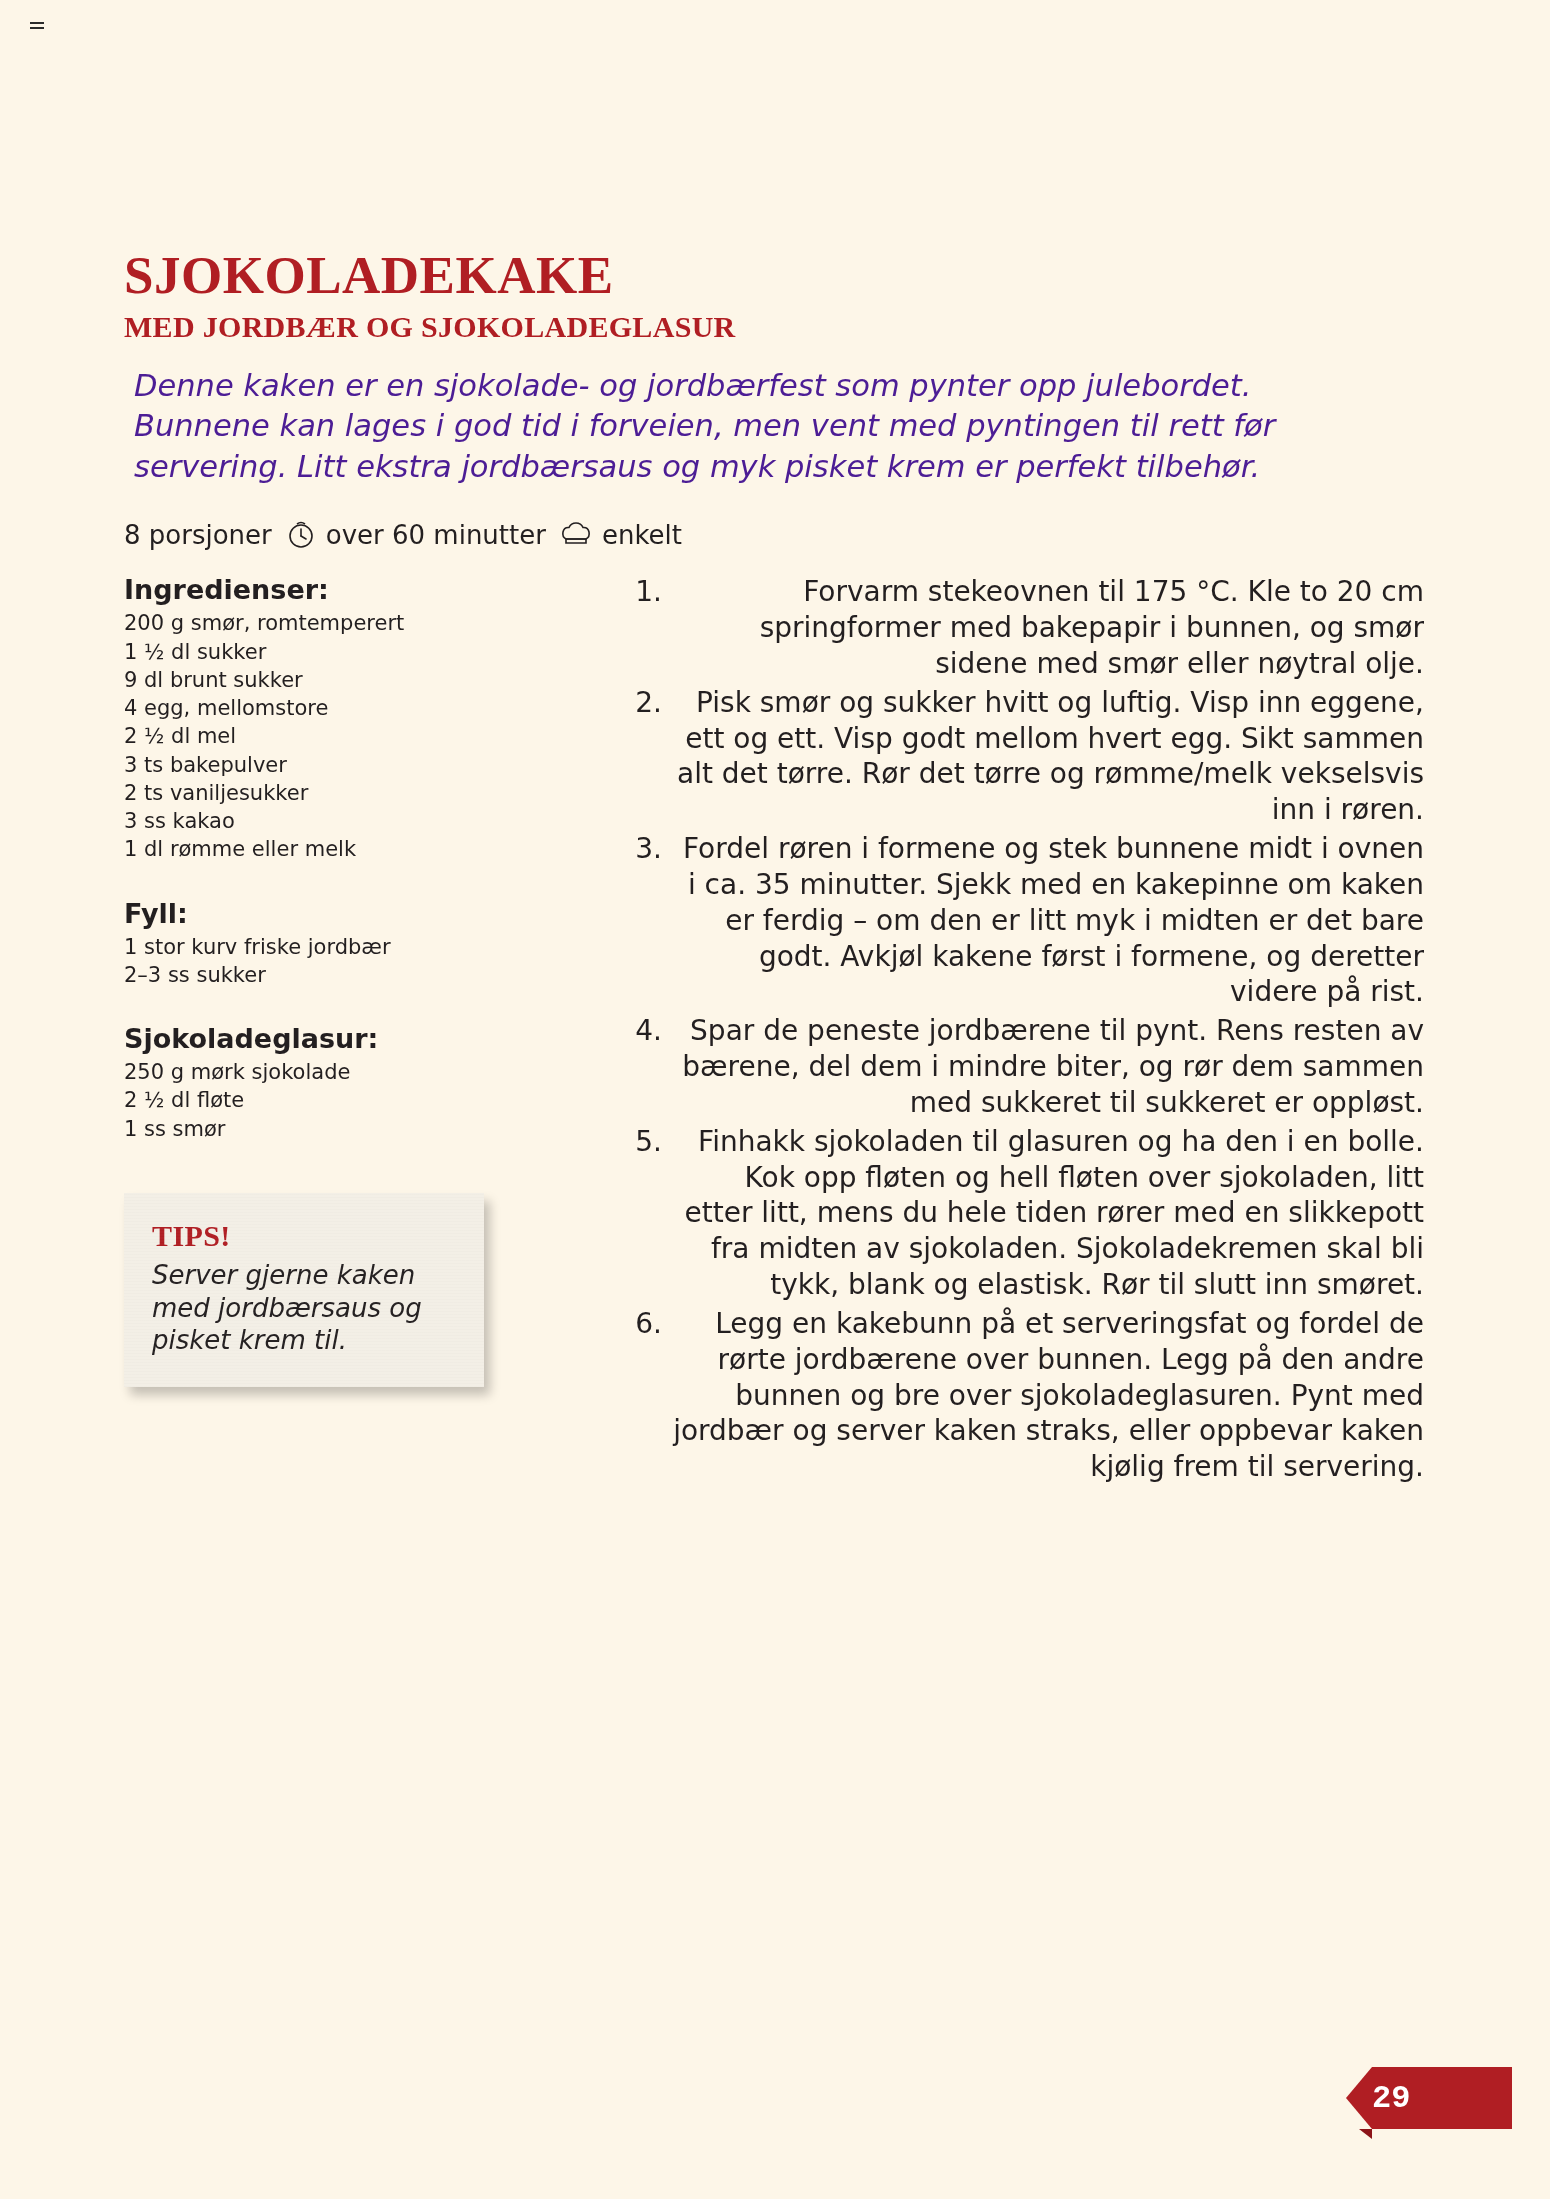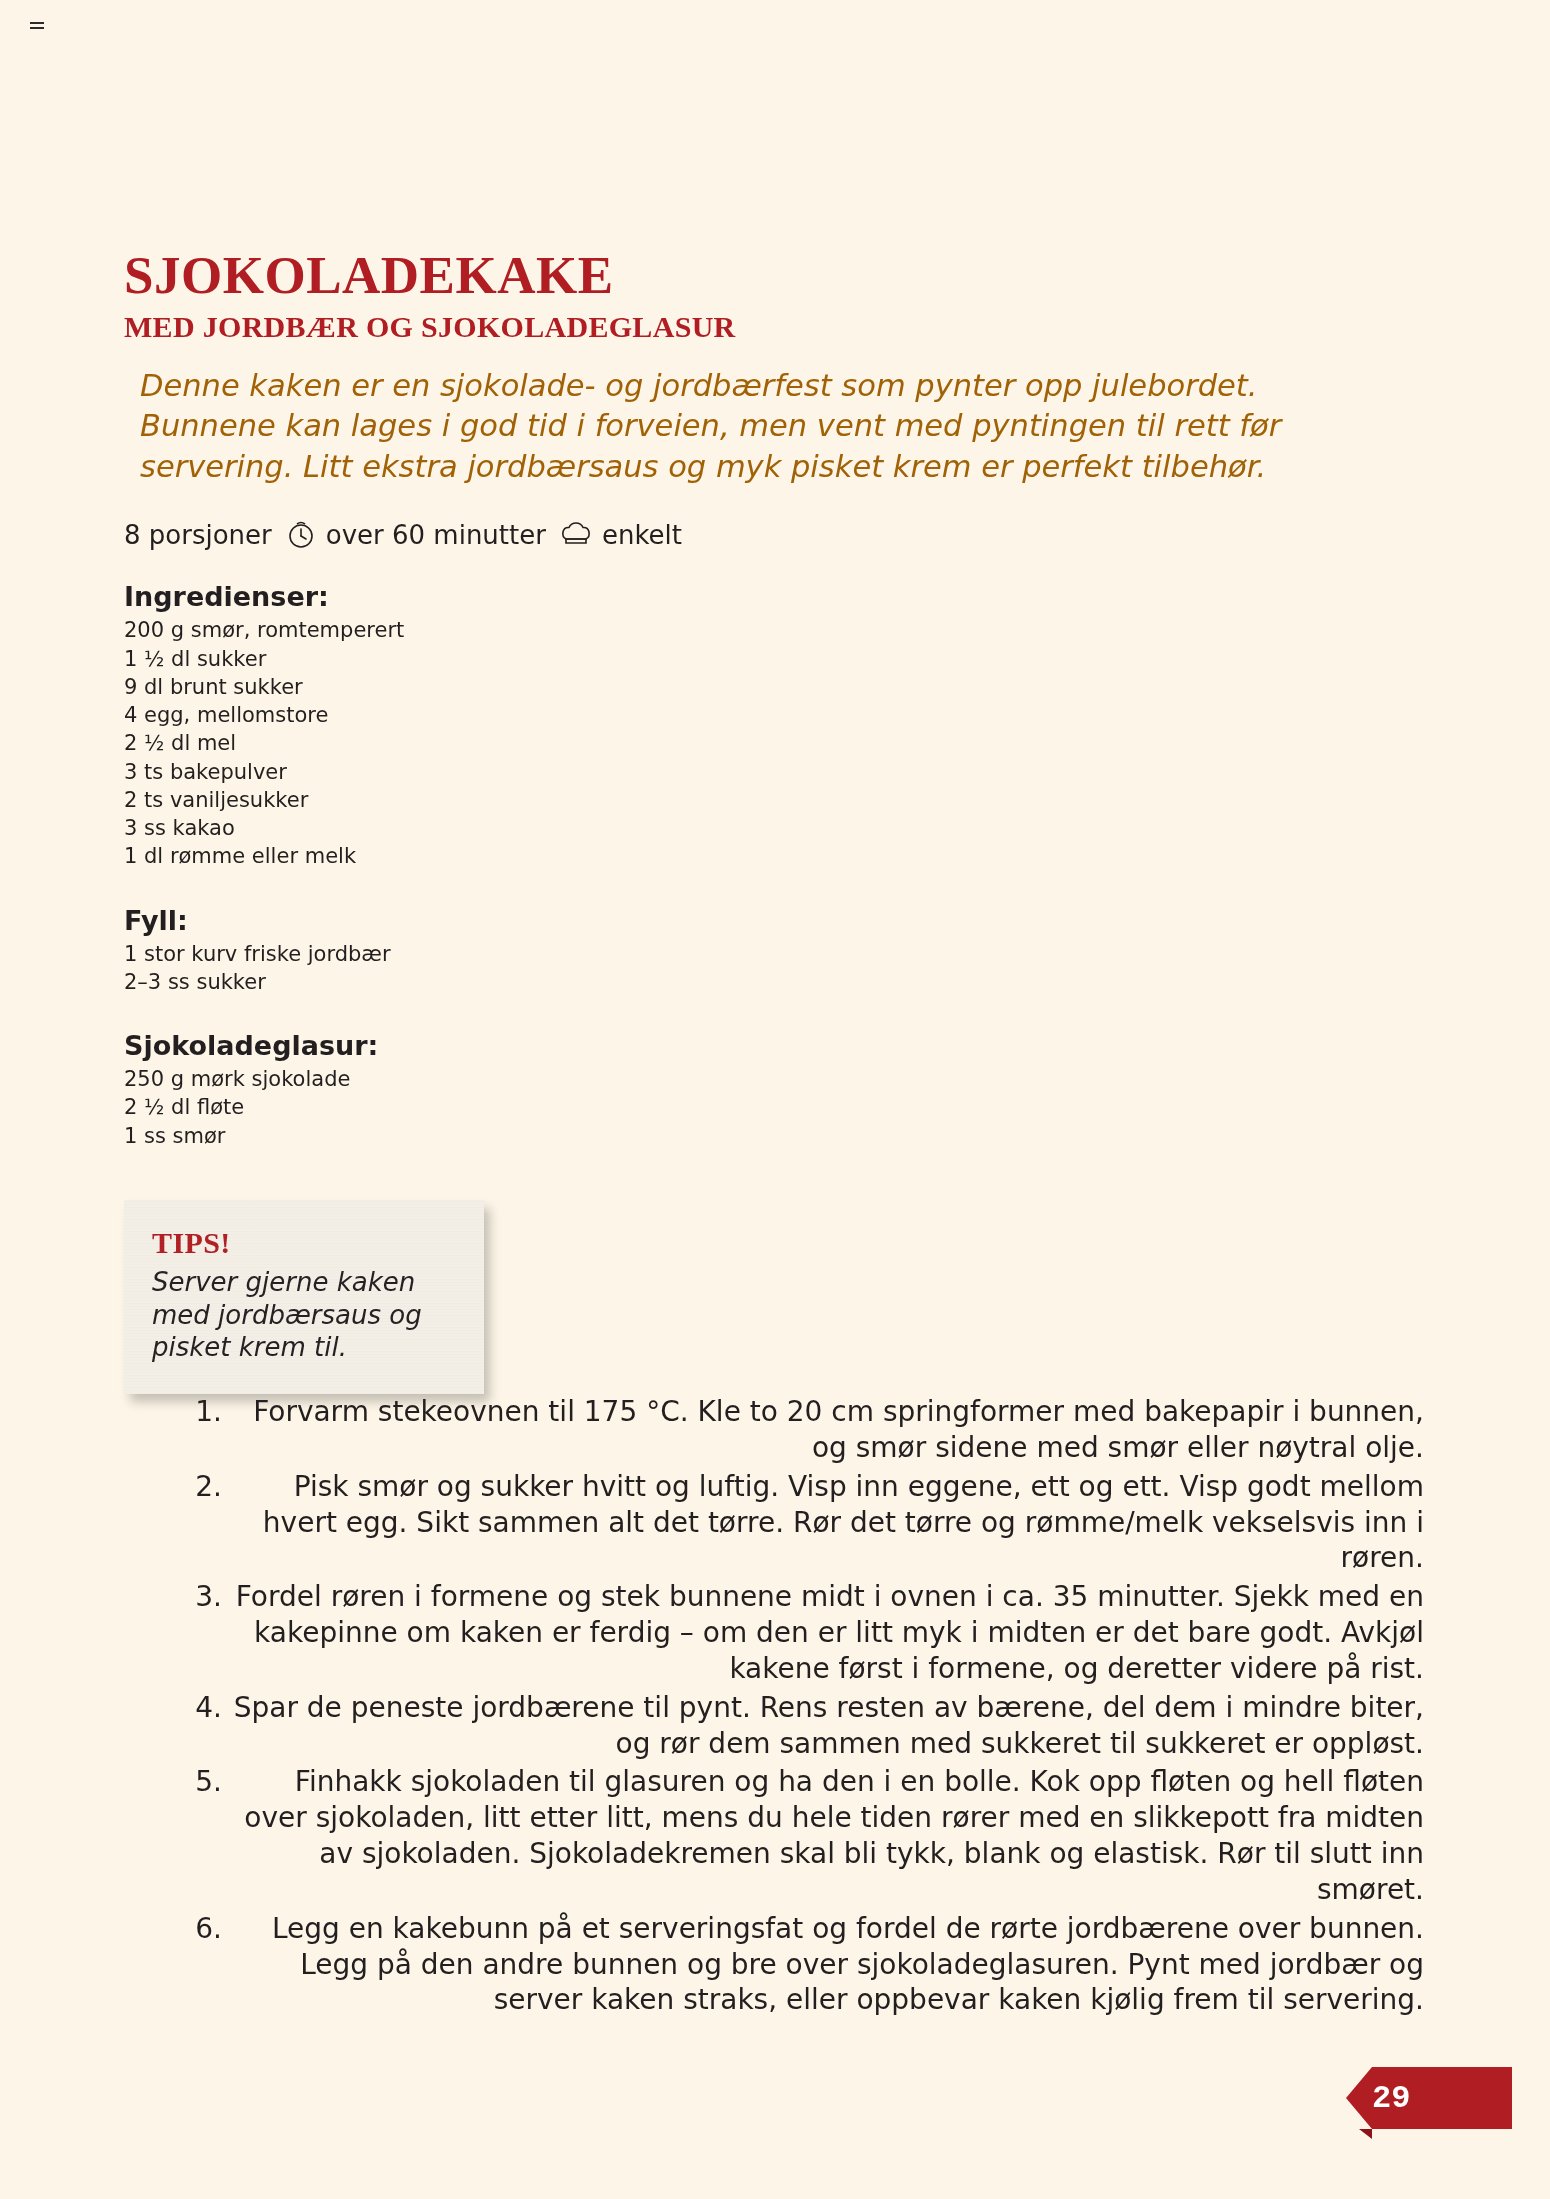--- a/index.html
+++ b/index.html
@@ -62,44 +62,43 @@
     font-size: 30px;
     color: #b01e23;
     margin: 6px 0 0 0;
     letter-spacing: 0.3px;
   }
   .intro {
     font-family: "DejaVu Sans", sans-serif;
     font-style: italic;
     font-size: 30.5px;
     line-height: 1.33;
-    color: #a16207;
-    margin: 22px 0 0 16px;
+    color: #4c1d95;
+    margin: 22px 0 0 10px;
     width: 1180px;
   }
   .meta {
     font-size: 26px;
     color: #231f20;
     margin-top: 30px;
     display: flex;
     align-items: center;
     gap: 0px;
   }
   .meta .txt { margin-right: 10px; }
   .meta .icon {
     display: inline-block;
     margin: 0 10px 0 4px;
     position: relative;
     top: 3px;
   }
 
   .columns {
     display: flex;
-    margin-top: 28px;
-    flex-direction: column;
+    margin-top: 21px;
   }
   .col-left {
     width: 440px;
     flex: 0 0 440px;
   }
   .col-right {
     flex: 1;
     padding-left: 60px;
   }
 

